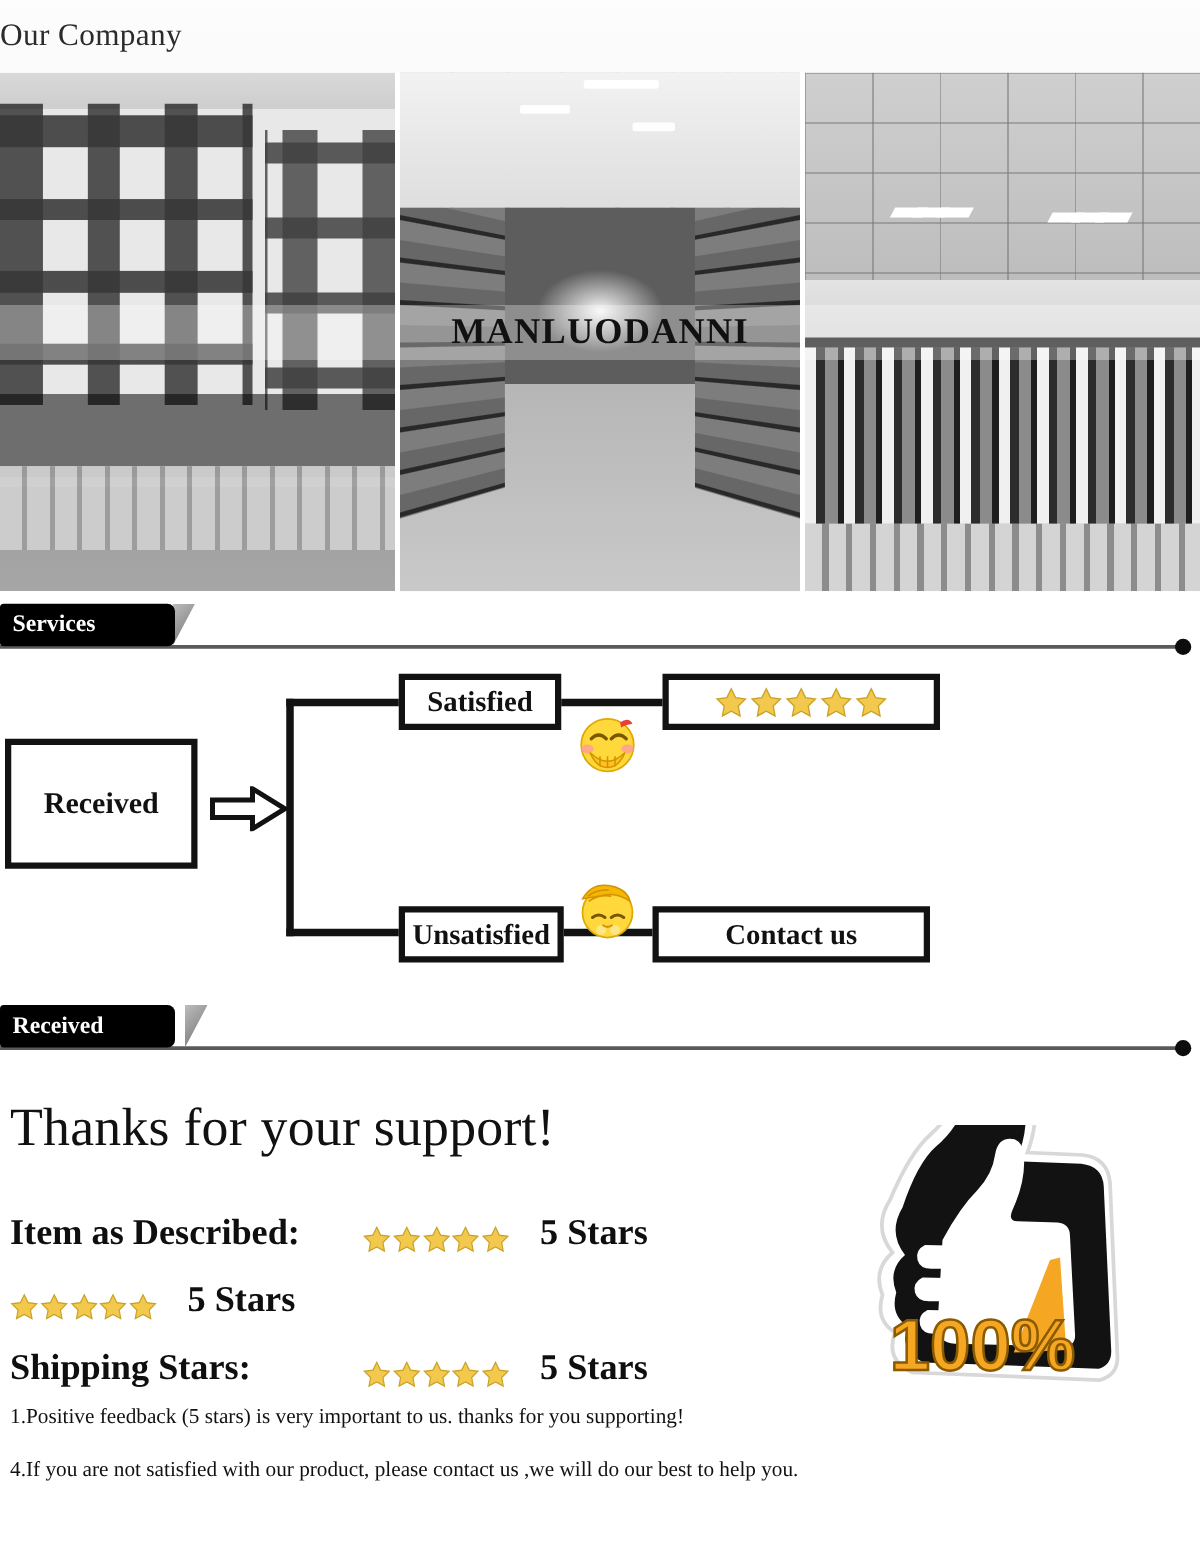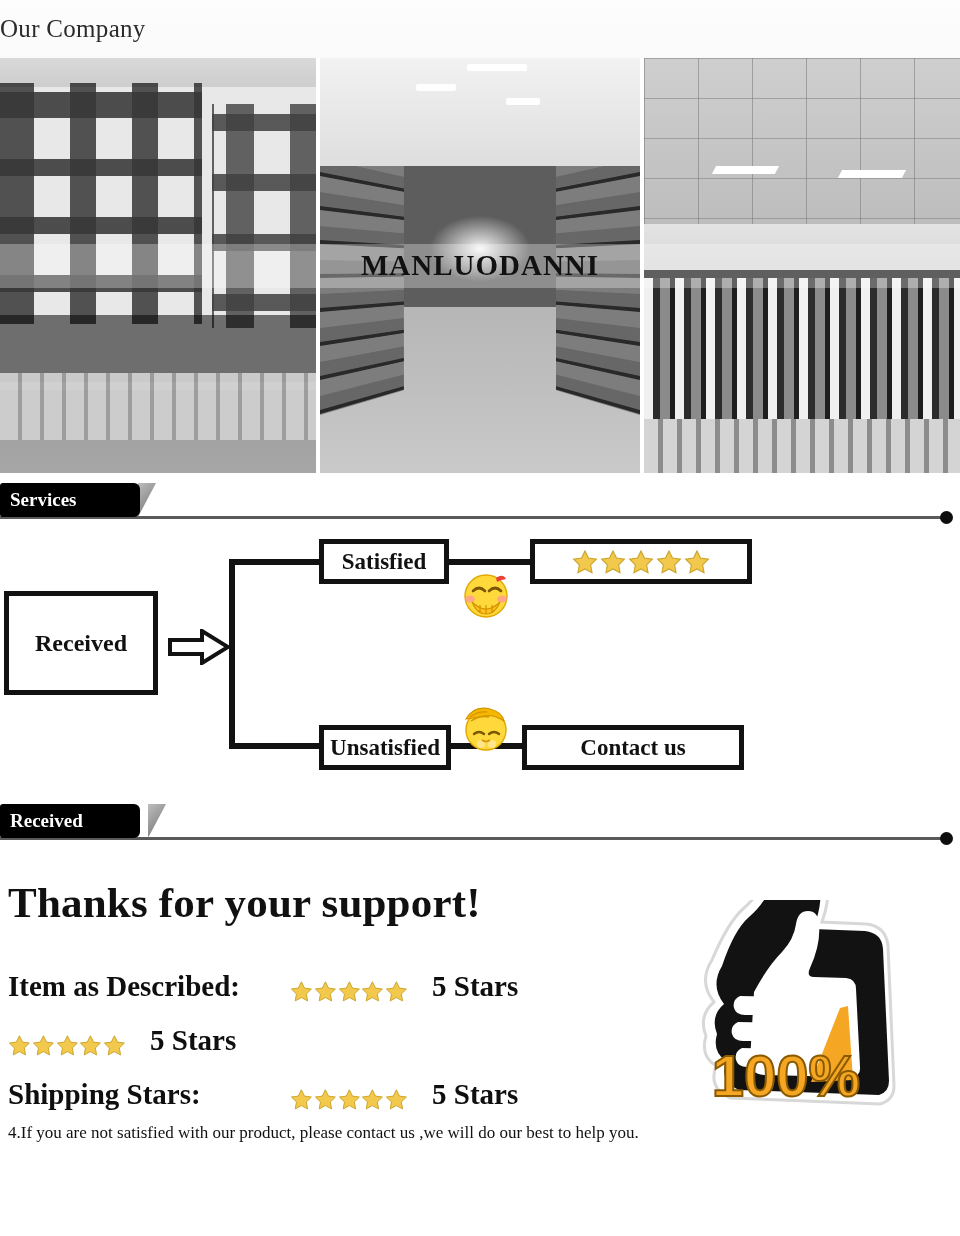--- a/index.html
+++ b/index.html
@@ -212,21 +212,21 @@
     position:absolute; width:56px; height:52px; z-index:6;
   }
   .emoji.happy{ left:458px; top:40px; }
   .emoji.sad{ left:458px; top:172px; }
 
   .star-row{ display:flex; gap:2px; align-items:center; }
 
   
   .thanks{
     margin:28px 0 0 8px;
-    font-size:43px; font-weight:700; color:#111;
+    font-size:43px; font-weight:400; color:#111;
     font-family:"Liberation Serif","DejaVu Serif",serif;
     letter-spacing:.2px;
   }
   .ratings{ margin:22px 0 0 8px; position:relative; z-index:2; }
   .rating-row{
     display:flex; align-items:flex-end; height:54px;
   }
   .rating-label{
     width:282px; font-size:29px; font-weight:700; color:#0f0f0f;
     font-family:"Liberation Serif","DejaVu Serif",serif;
@@ -452,14 +452,15 @@
   <path d="M62 148 q-8 4 -6 12 q2 7 11 7 l40 0 q8 0 9 -8 q1 -8 -8 -10z" fill="#ffffff"></path>
   <path d="M74 92 q14 -26 28 -40 q12 -13 14 -28 q2 -13 12 -13 q10 0 11 13 q2 20 -9 44 q-4 9 4 9 l32 1
            q10 1 10 11 l4 78 q1 10 -10 10 l-86 -2 q-14 -1 -14 -14z" fill="#ffffff"></path>
   <path d="M160 108 l8 -2 l5 74 l-42 2 z" fill="#f5a623"></path>
   <g>
     <text x="106" y="196" text-anchor="middle" font-family="'Liberation Sans', sans-serif" font-size="58" font-weight="bold" fill="#f5a623" stroke="#8a5a00" stroke-width="2">100%</text>
   </g>
 </svg>
 
 <div class="footer-notes">
+    <div class="footer-note">1.Positive feedback (5 stars) is very important to us. thanks for you supporting!</div>
     <div class="footer-note">4.If you are not satisfied with our product, please contact us ,we will do our best to help you.</div>
   </div>
 
 </body></html>

